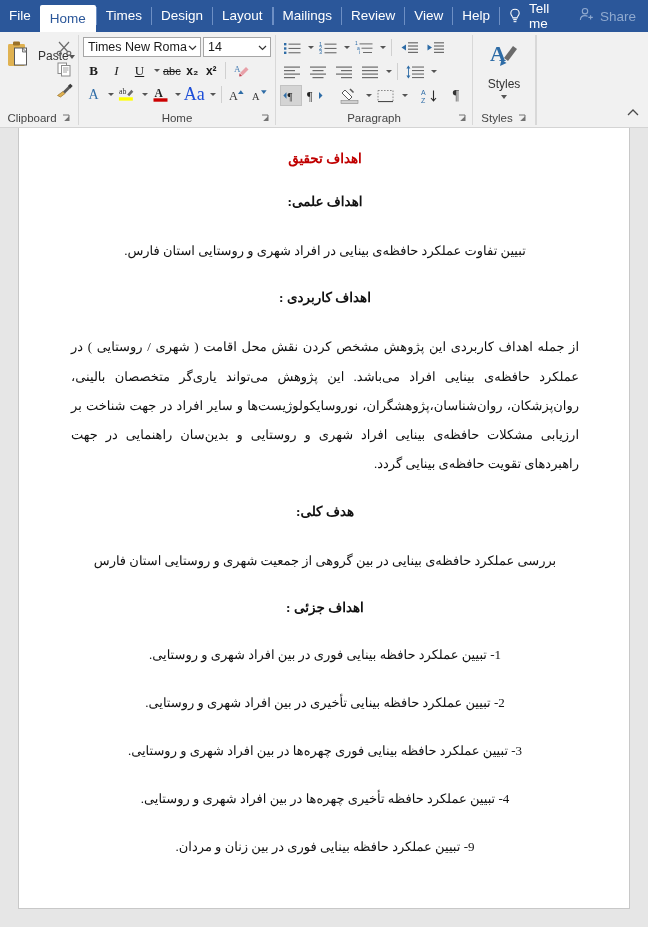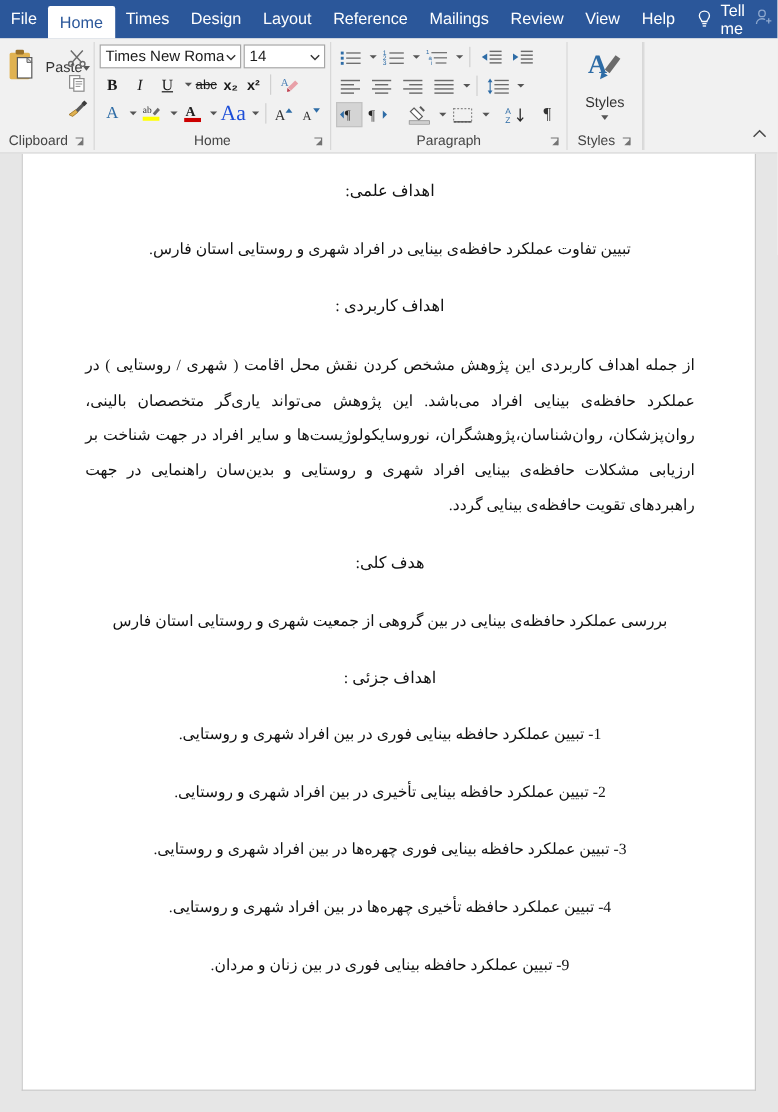--- a/index.html
+++ b/index.html
@@ -110,21 +110,21 @@
   .doc{
     position:absolute;left:0;top:0;width:612px;padding:22px 52px 0 52px;
     box-sizing:border-box;direction:rtl;text-align:justify;
     font-family:"Liberation Serif","DejaVu Serif",serif;
     color:#111;
   }
   .title-red{
     color:#c00000;font-weight:bold;font-size:13.5px;text-align:center;
     margin:0 0 26px 0;
   }
-  .head{font-weight:normal;font-size:13.5px;text-align:center;margin:0 0 26px 0;}
+  .head{font-weight:bold;font-size:13.5px;text-align:center;margin:0 0 26px 0;}
   .body{font-size:13px;line-height:2.25;text-align:justify;text-align-last:center;margin:0 0 24px 0;}
   .body-block{font-size:13px;line-height:2.25;text-align:justify;margin:0 0 24px 0;}
   .item{font-size:13px;line-height:2.0;text-align:center;margin:0 0 22px 0;}
   .pagenum{
     position:absolute;left:0;bottom:22px;width:612px;text-align:right;
     font-family:"Liberation Serif","DejaVu Serif",serif;font-size:13px;color:#5a5a5a;padding-left:47px;
   }
 </style>
 </head>
 <body>
@@ -134,21 +134,20 @@
   <div class="tabbar">
     <div class="tab">File</div>
     <div class="tab active">Home</div>
     <div class="tabsep"></div>
     <div class="tab">Times</div>
     <div class="tabsep"></div>
     <div class="tab">Design</div>
     <div class="tabsep"></div>
     <div class="tab">Layout</div>
     <div class="tabsep"></div>
-    <div class="tab">Reference</div>
     <div class="tabsep"></div>
     <div class="tab">Mailings</div>
     <div class="tabsep"></div>
     <div class="tab">Review</div>
     <div class="tabsep"></div>
     <div class="tab">View</div>
     <div class="tabsep"></div>
     <div class="tab">Help</div>
     <div class="tabsep"></div>
 
@@ -509,20 +508,21 @@
             <path d="M2 8 L7 3 L12 8" fill="none" stroke="#4a4a4a" stroke-width="1.3"></path>
           </svg>
       </span>
     </div>
   </div>
 
   <div class="canvas">
     <div class="page">
       <div class="doc">
 
+        <p class="title-red">اهداف تحقیق</p>
 
         <p class="head">اهداف علمی:</p>
         <p class="body">تبیین تفاوت عملکرد حافظه‌ی بینایی در افراد شهری و روستایی استان فارس.</p>
 
         <p class="head">اهداف کاربردی :</p>
         <p class="body-block">از جمله اهداف کاربردی این پژوهش مشخص کردن نقش محل اقامت ( شهری / روستایی ) در عملکرد حافظه‌ی بینایی افراد می‌باشد. این پژوهش می‌تواند یاری‌گر متخصصان بالینی، روان‌پزشکان، روان‌شناسان،پژوهشگران، نوروسایکولوژیست‌ها و سایر افراد در جهت شناخت بر ارزیابی مشکلات حافظه‌ی بینایی افراد شهری و روستایی و بدین‌سان راهنمایی در جهت راهبردهای تقویت حافظه‌ی بینایی گردد.</p>
 
         <p class="head">هدف کلی:</p>
         <p class="body">بررسی عملکرد حافظه‌ی بینایی در بین گروهی از جمعیت شهری و روستایی استان فارس</p>
 

